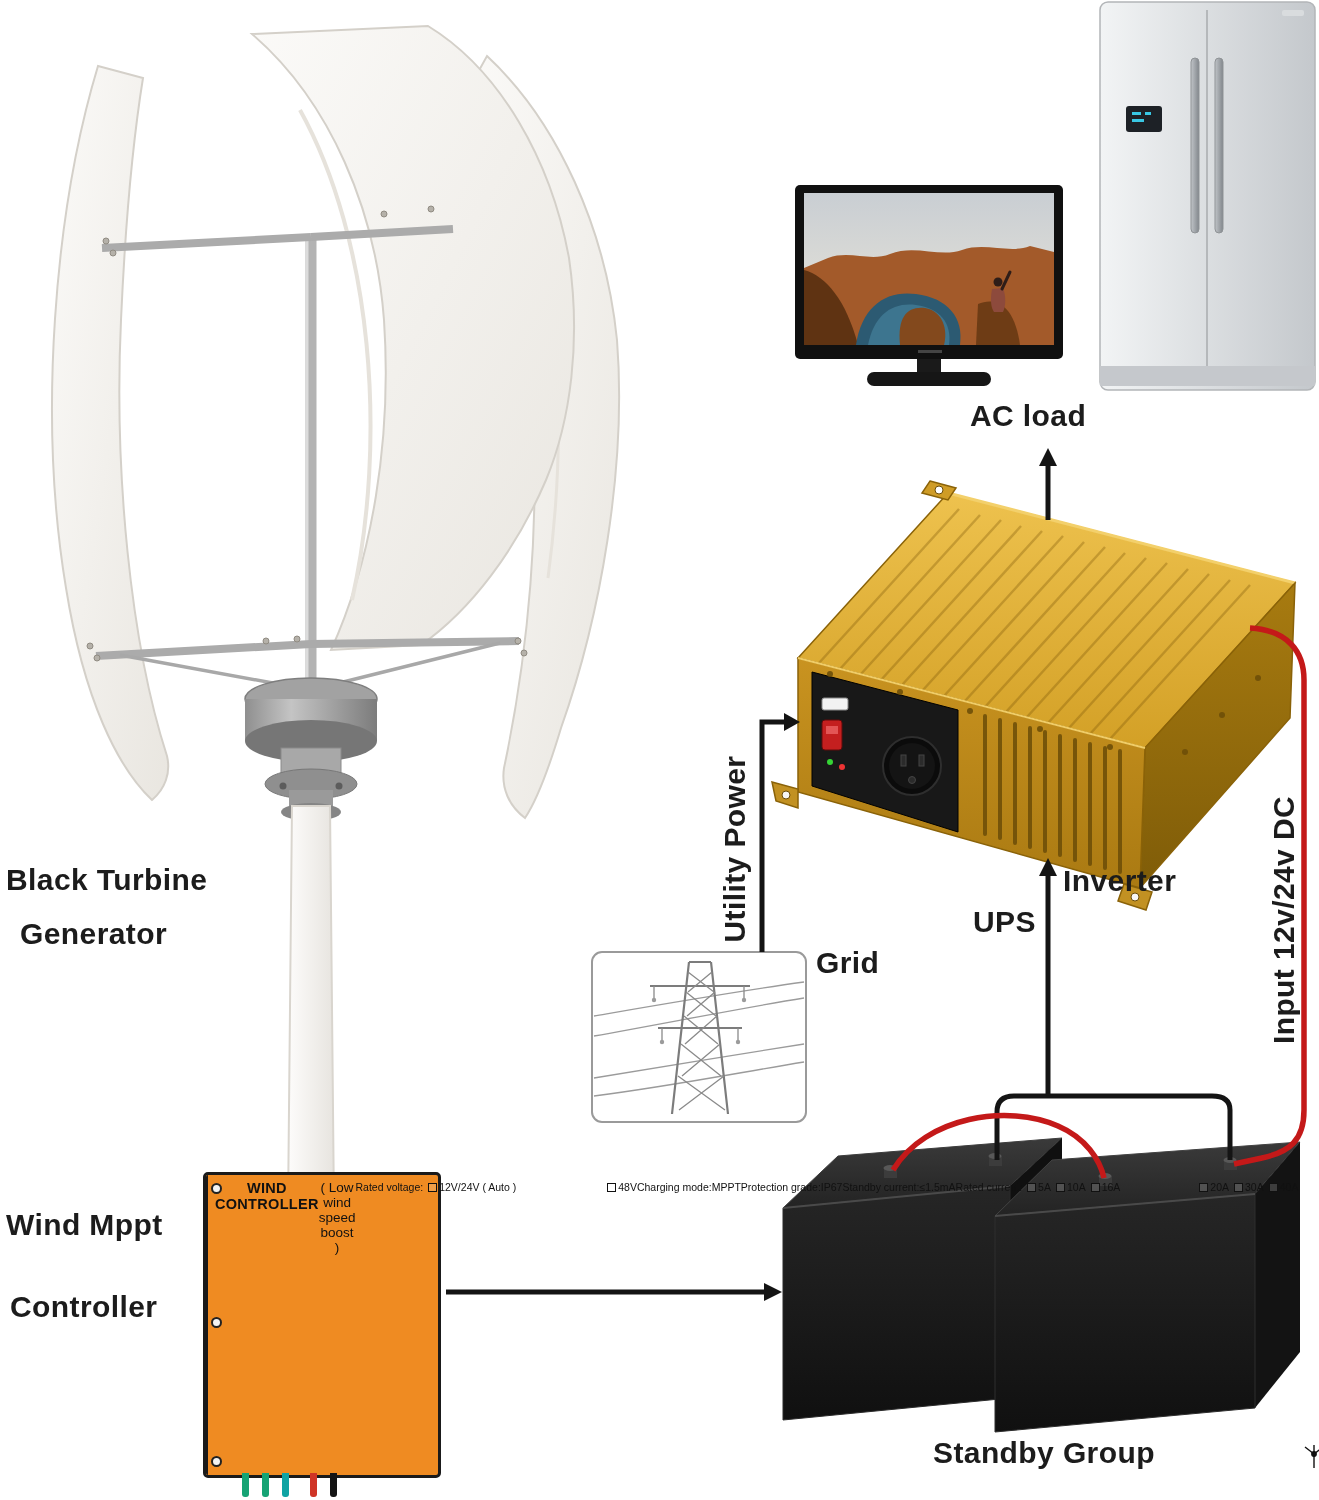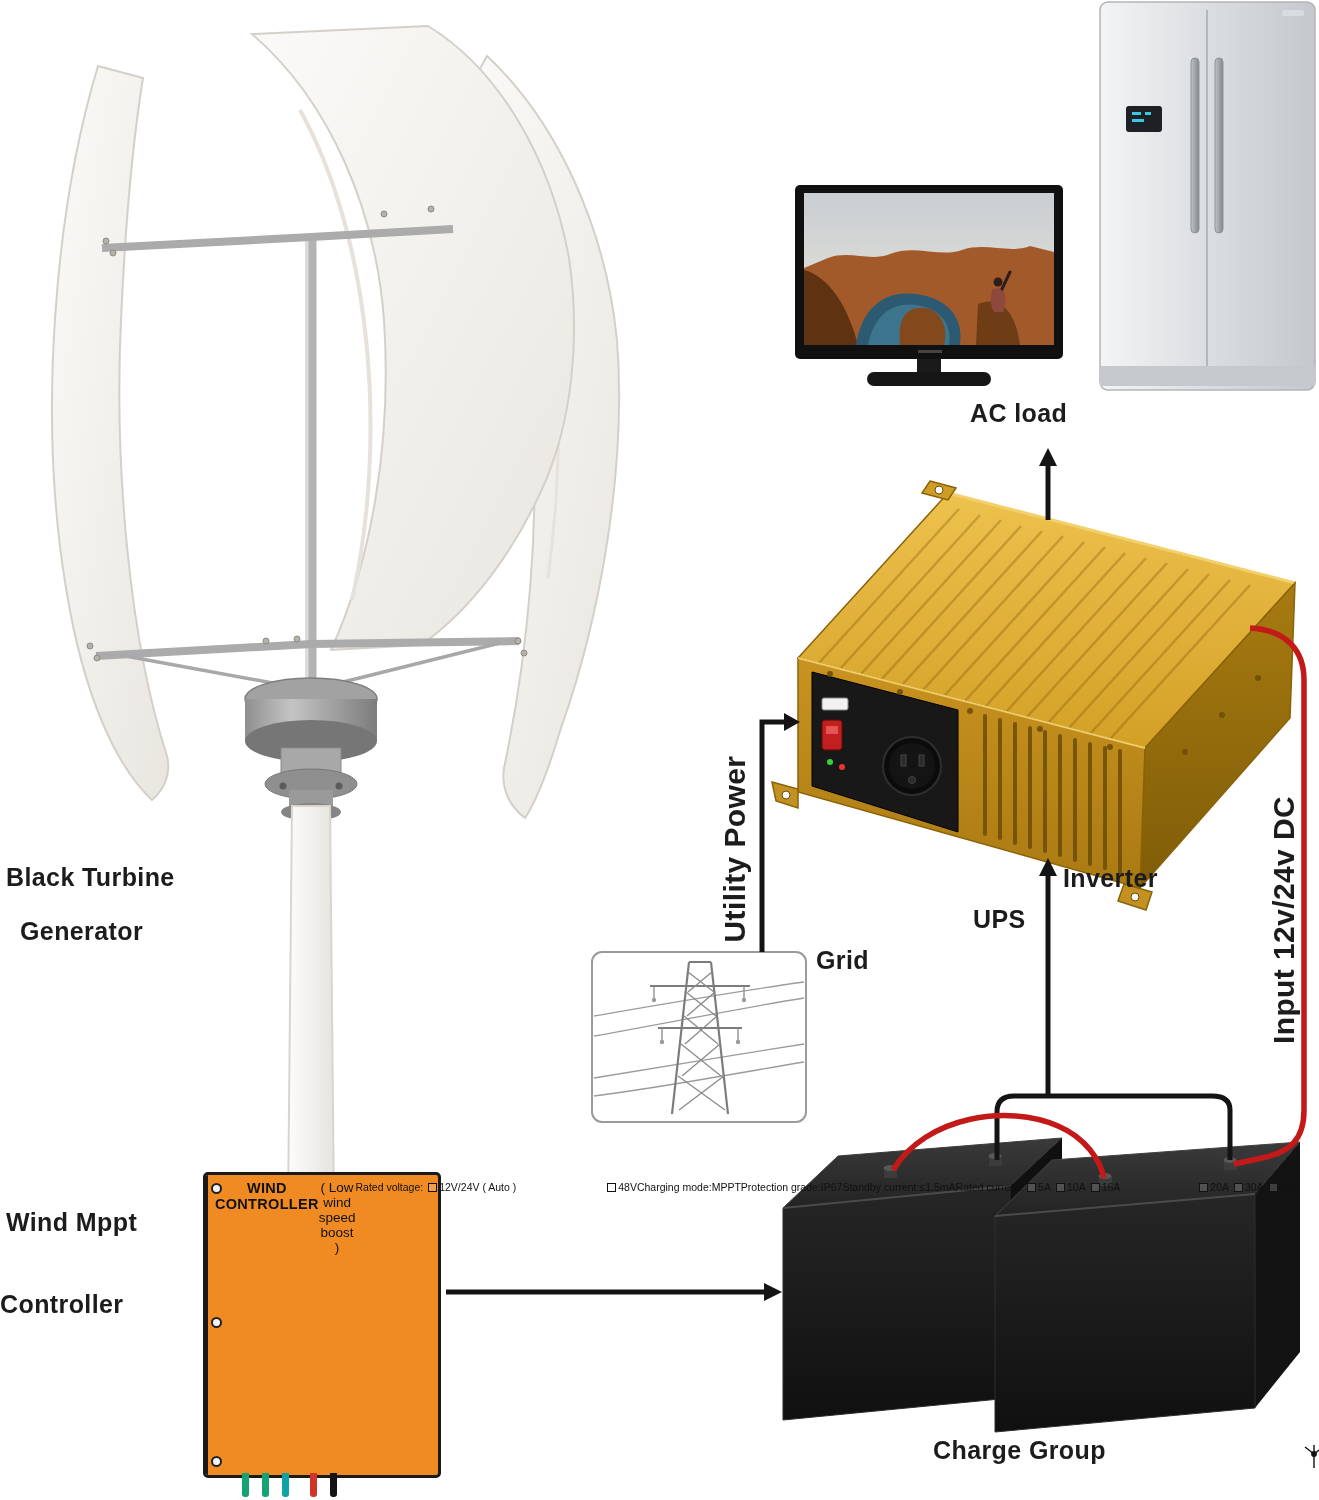--- a/index.html
+++ b/index.html
@@ -1,20 +1,20 @@
 <!DOCTYPE html>
 <html><head>
 <meta charset="utf-8">
 <style>
   *{margin:0;padding:0;box-sizing:border-box}
   html,body{background:#ffffff}
   body{font-family:"Liberation Sans",sans-serif}
   .canvas{position:relative;width:1319px;height:1500px;background:#fff;overflow:hidden}
   .art{position:absolute;left:0;top:0;width:1319px;height:1500px}
-  .lbl{position:absolute;font-weight:700;font-size:25px;color:#1c1c1c;letter-spacing:.4px;white-space:nowrap}
+  .lbl{position:absolute;font-weight:700;font-size:30px;color:#1c1c1c;letter-spacing:.4px;white-space:nowrap}
   .lbl.rot{transform:rotate(-90deg);display:flex;align-items:center;justify-content:center;font-size:30px}
   
   .ctrl{position:absolute;left:203px;top:1172px;width:238px;height:306px;background:#ef8b22;border:3px solid #1a1a1a;border-radius:5px;display:flex}
   .ctrl-bracket{width:24px;background:#e07817;border-right:2px solid #1a1a1a;position:relative;border-radius:2px 0 0 2px}
   .hole{position:absolute;left:5px;width:11px;height:11px;border-radius:50%;background:#f3f3f3;border:2px solid #222}
   .hole.top{top:8px}.hole.mid{top:142px}.hole.bot{bottom:8px}
   .ctrl-body{flex:1;padding:5px 5px 4px 7px;color:#111;display:flex;flex-direction:row}
   .ctrl-title{font-size:14.5px;font-weight:700;text-align:center;letter-spacing:.3px}
   .ctrl-subtitle{font-size:13.5px;font-weight:400;text-align:center;margin-bottom:2px}
   .ctrl-row{font-size:10.5px;font-weight:400;line-height:15px;white-space:nowrap}
@@ -267,22 +267,22 @@
 
   <div class="lbl" style="left:6px;top:863px">Black Turbine</div>
   <div class="lbl" style="left:20px;top:917px">Generator</div>
   <div class="lbl" style="left:970px;top:399px">AC load</div>
   <div class="lbl" style="left:973px;top:905px">UPS</div>
   <div class="lbl" style="left:1063px;top:864px">Inverter</div>
   <div class="lbl rot" style="left:625px;top:831px;width:220px;height:36px">Utility Power</div>
   <div class="lbl" style="left:816px;top:946px">Grid</div>
   <div class="lbl rot" style="left:1134px;top:902px;width:300px;height:36px">Input 12v/24v DC</div>
   <div class="lbl" style="left:6px;top:1208px">Wind Mppt</div>
-  <div class="lbl" style="left:0;top:1290px">Controller</div>
-  <div class="lbl" style="left:933px;top:1436px">Charge Group</div>
+  <div class="lbl" style="left:10px;top:1290px">Controller</div>
+  <div class="lbl" style="left:933px;top:1436px">Standby Group</div>
 
   <div class="ctrl">
     <div class="ctrl-bracket">
       <span class="hole top"></span>
       <span class="hole mid"></span>
       <span class="hole bot"></span>
     </div>
     <div class="ctrl-body">
       <div class="ctrl-title">WIND CONTROLLER</div>
       <div class="ctrl-subtitle">( Low wind speed boost )</div>

